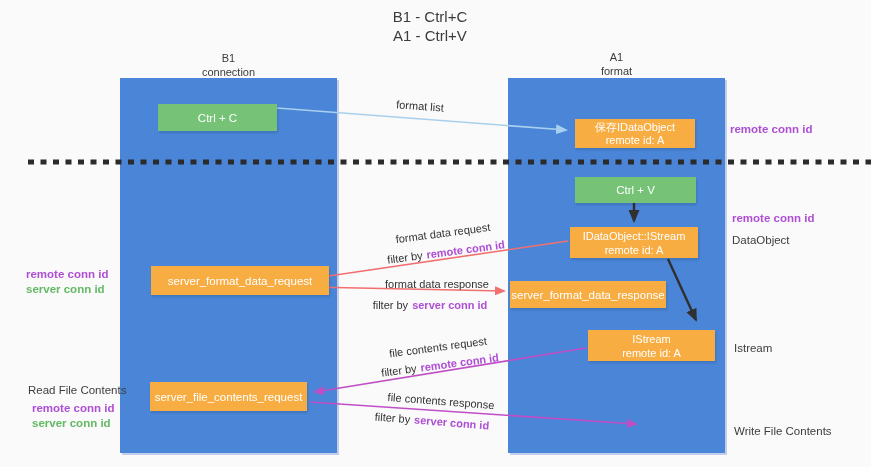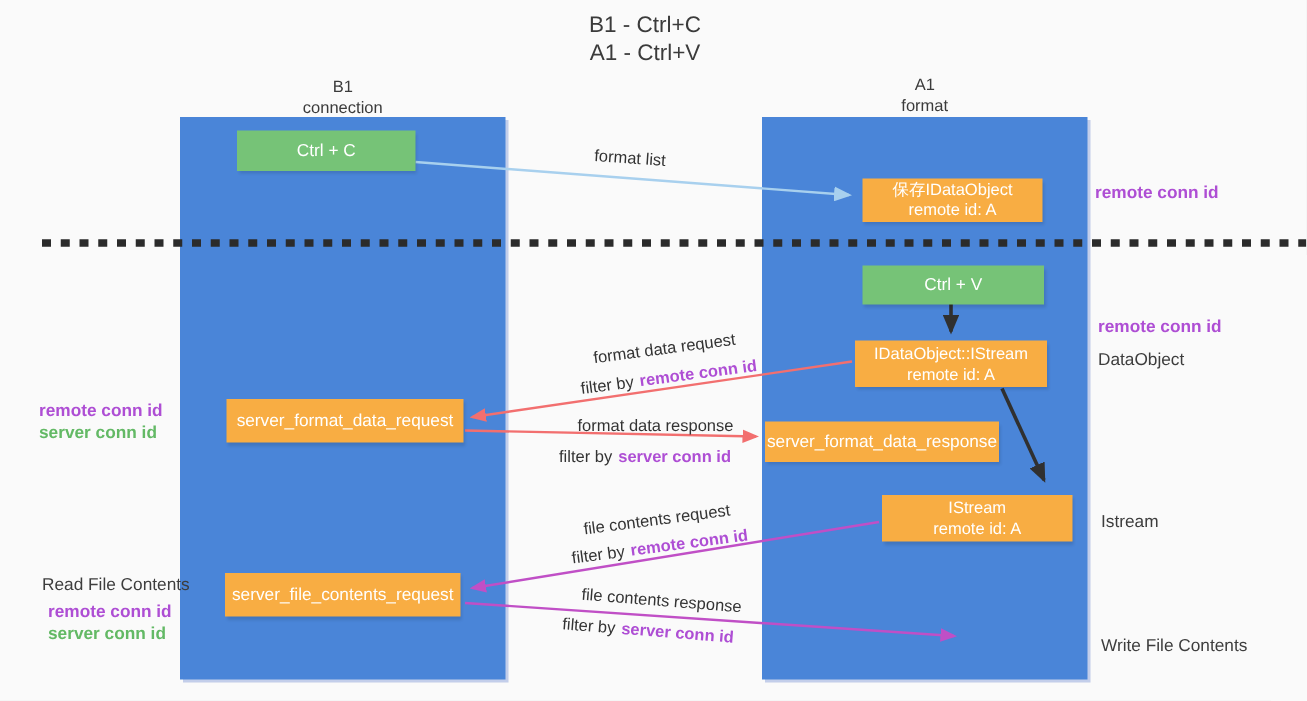--- a/index.html
+++ b/index.html
@@ -72,39 +72,39 @@
     <line x1="28" y1="162" x2="871" y2="162" stroke="#2b2b2b" stroke-width="5" stroke-dasharray="6,6.5"></line>
     <line x1="277" y1="108" x2="566" y2="130" stroke="#a8d0ee" stroke-width="1.6" marker-end="url(#mBlue)"></line>
     <line x1="634" y1="200" x2="634" y2="221" stroke="#303030" stroke-width="2.4" marker-end="url(#mBlack)"></line>
     <line x1="668" y1="259" x2="696" y2="320" stroke="#303030" stroke-width="2.4" marker-end="url(#mBlack)"></line>
     <line x1="568" y1="241" x2="315" y2="278" stroke="#f26f6f" stroke-width="1.6" marker-end="url(#mRed)"></line>
     <line x1="310" y1="287" x2="504" y2="291" stroke="#f26f6f" stroke-width="1.6" marker-end="url(#mRed)"></line>
     <line x1="586" y1="348" x2="315" y2="392" stroke="#c04fc6" stroke-width="1.6" marker-end="url(#mMag)"></line>
     <line x1="310" y1="402" x2="636" y2="424" stroke="#c04fc6" stroke-width="1.6" marker-end="url(#mMag)"></line>
   </svg>
 
-  <div class="box green" style="left:158px;top:87px;width:119px;height:27px;">
+  <div class="box green" style="left:158px;top:104px;width:119px;height:27px;">
     <div>Ctrl + C</div>
   </div>
 
   <div class="box orange" style="left:575px;top:119px;width:120px;height:29px;font-size:11px;line-height:13px;">
     <div>保存IDataObject</div>
     <div>remote id: A</div>
   </div>
 
   <div class="box green" style="left:575px;top:177px;width:121px;height:26px;">
     <div>Ctrl + V</div>
   </div>
 
   <div class="box orange" style="left:570px;top:227px;width:128px;height:31px;font-size:11px;line-height:14px;">
     <div>IDataObject::IStream</div>
     <div>remote id: A</div>
   </div>
 
-  <div class="box orange" style="left:151px;top:266px;width:158px;height:29px;">
+  <div class="box orange" style="left:151px;top:266px;width:178px;height:29px;">
     <div>server_format_data_request</div>
   </div>
 
   <div class="box orange" style="left:510px;top:281px;width:156px;height:27px;">
     <div>server_format_data_response</div>
   </div>
 
   <div class="box orange" style="left:588px;top:330px;width:127px;height:31px;font-size:11px;line-height:14px;">
     <div>IStream</div>
     <div>remote id: A</div>

